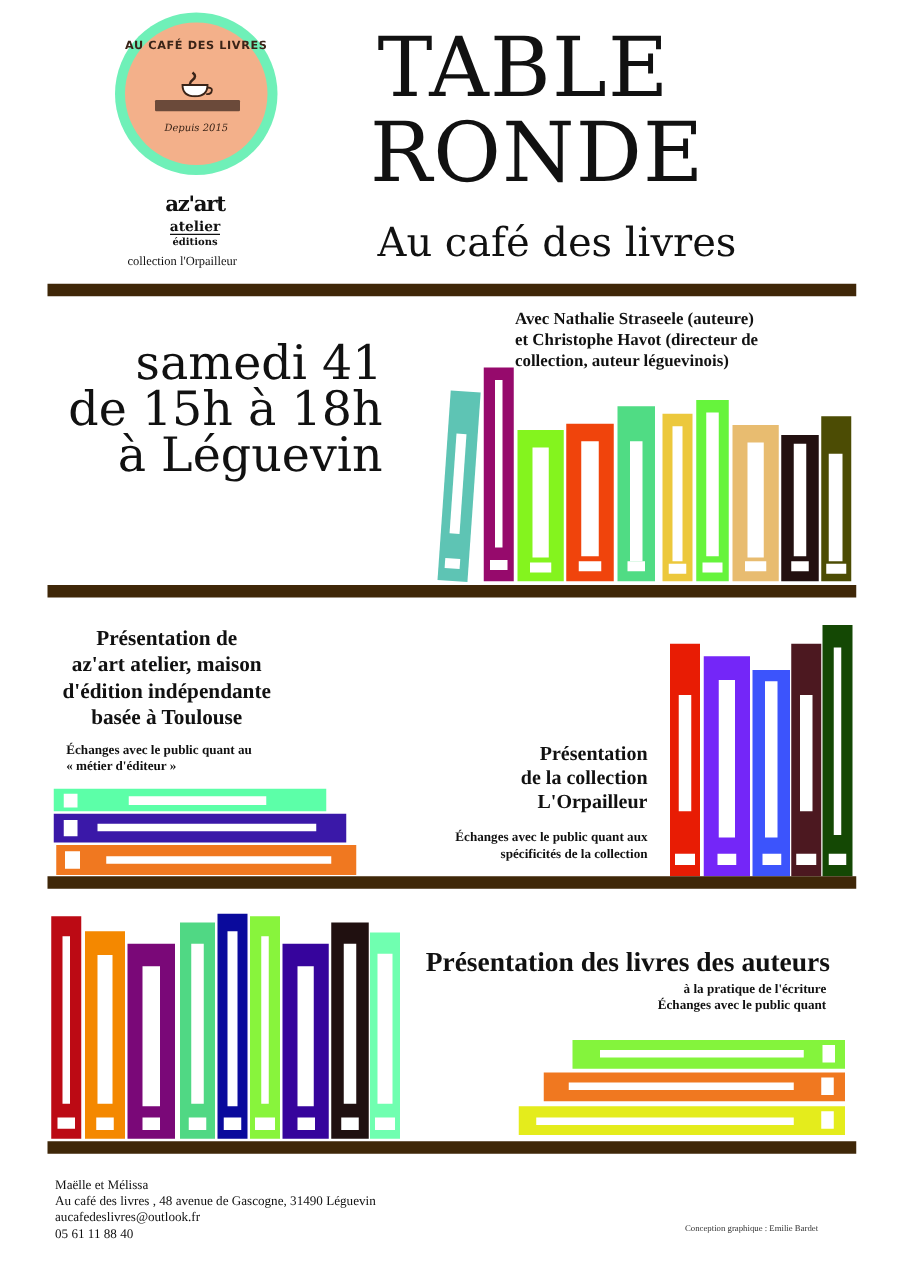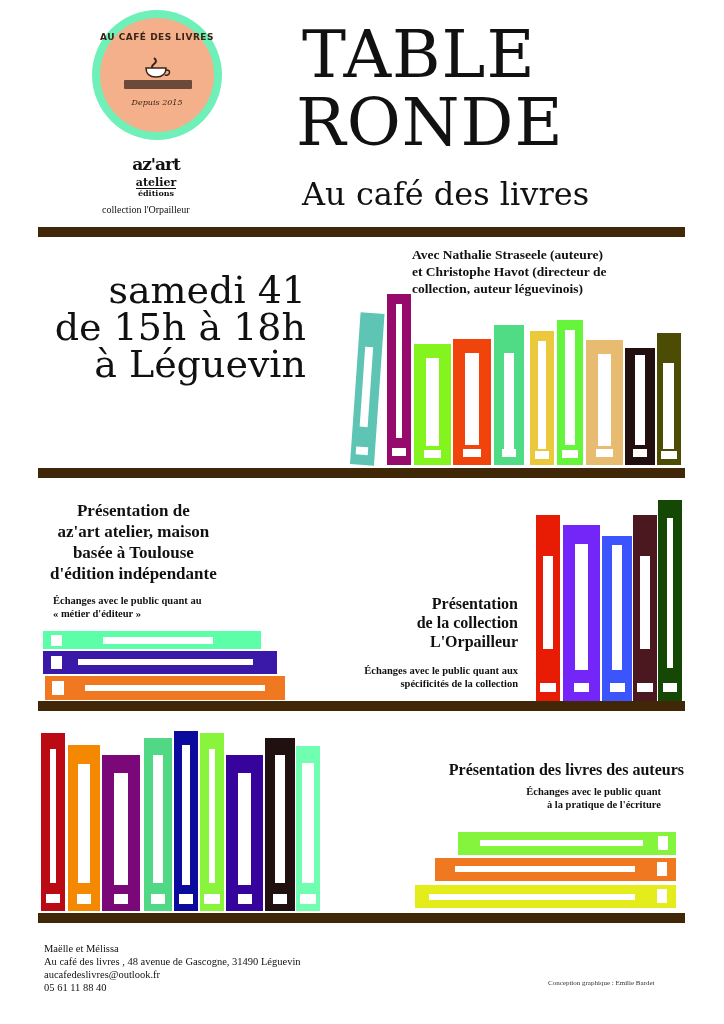--- a/index.html
+++ b/index.html
@@ -99,22 +99,22 @@
       <div class="slot" style="left:6px;top:30px;width:11px;height:86px;"></div>
       <div class="slot" style="left:4px;top:118px;width:16px;height:8px;"></div>
     </div>
 </div>
 
 <div class="shelf" style="top:468px;"></div>
 
 <div class="abs bold" style="left:50px;top:500px;font-size:17px;line-height:21px;text-align:center;">
   <div>Présentation de</div>
   <div>az'art atelier, maison</div>
+  <div>d'édition indépendante</div>
   <div>basée à Toulouse</div>
-  <div>d'édition indépendante</div>
 </div>
 <div class="abs bold" style="left:53px;top:594px;font-size:10.5px;line-height:13px;">
   <div>Échanges avec le public quant au</div>
   <div>« métier d'éditeur »</div>
 </div>
 
 <div>
   <div class="book" style="left:43px;top:631px;width:218px;height:18px;background:#5cffa8;">
       <div class="slot" style="left:8px;top:4px;width:11px;height:11px;"></div>
       <div class="slot" style="left:60px;top:6px;width:110px;height:7px;"></div>
@@ -196,24 +196,24 @@
   <div class="book" style="left:265px;top:738px;width:30px;height:173px;background:#201010;">
       <div class="slot" style="left:10px;top:17px;width:10px;height:128px;"></div>
       <div class="slot" style="left:8px;top:156px;width:14px;height:10px;"></div>
     </div>
   <div class="book" style="left:296px;top:746px;width:24px;height:165px;background:#70ffb0;">
       <div class="slot" style="left:6px;top:17px;width:12px;height:120px;"></div>
       <div class="slot" style="left:4px;top:148px;width:16px;height:10px;"></div>
     </div>
 </div>
 
-<div class="abs bold r" style="left:350px;width:334px;top:760px;font-size:16px;line-height:19px;">Présentation des livres des auteurs</div>
+<div class="abs bold r" style="left:330px;width:334px;top:760px;font-size:22px;line-height:19px;">Présentation des livres des auteurs</div>
 <div class="abs bold r" style="left:400px;width:261px;top:785px;font-size:10.5px;line-height:13px;">
+  <div>à la pratique de l'écriture</div>
   <div>Échanges avec le public quant</div>
-  <div>à la pratique de l'écriture</div>
 </div>
 
 <div>
   <div class="book" style="left:458px;top:832px;width:218px;height:23px;background:#84f43c;">
       <div class="slot" style="left:22px;top:8px;width:163px;height:6px;"></div>
       <div class="slot" style="left:200px;top:4px;width:10px;height:14px;"></div>
     </div>
   <div class="book" style="left:435px;top:858px;width:241px;height:23px;background:#f07820;">
       <div class="slot" style="left:20px;top:8px;width:180px;height:6px;"></div>
       <div class="slot" style="left:222px;top:4px;width:10px;height:14px;"></div>

